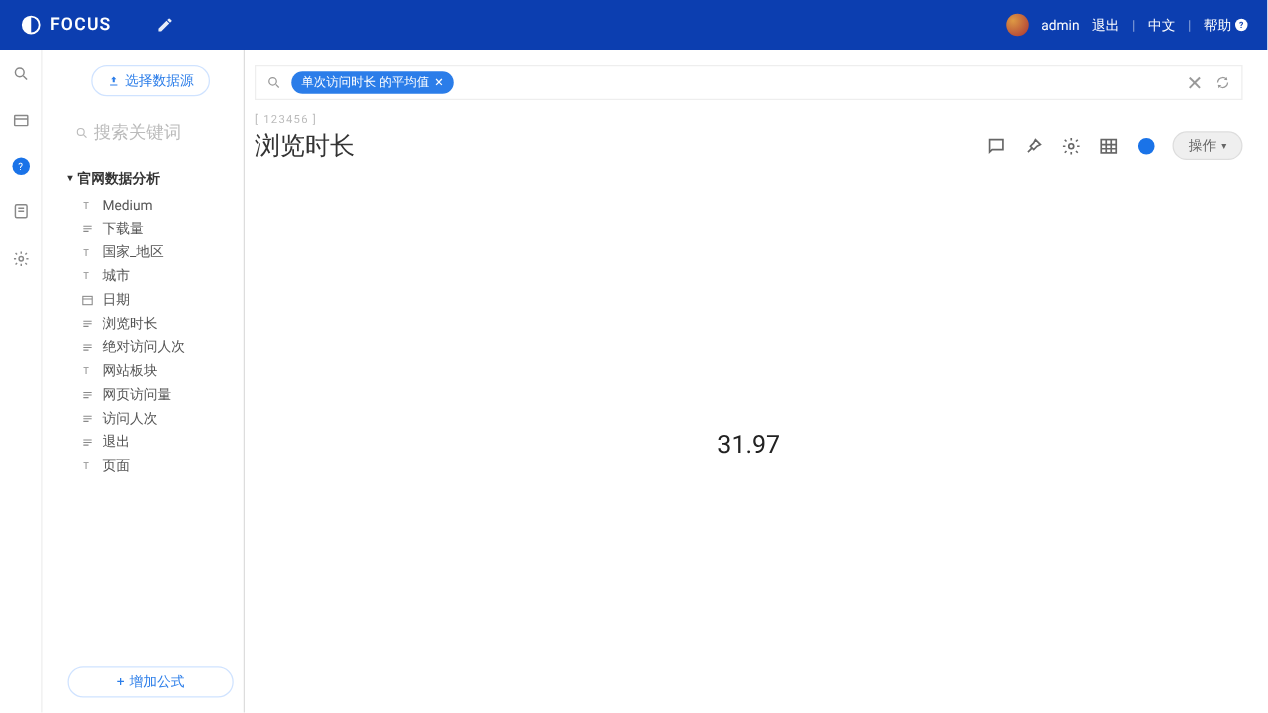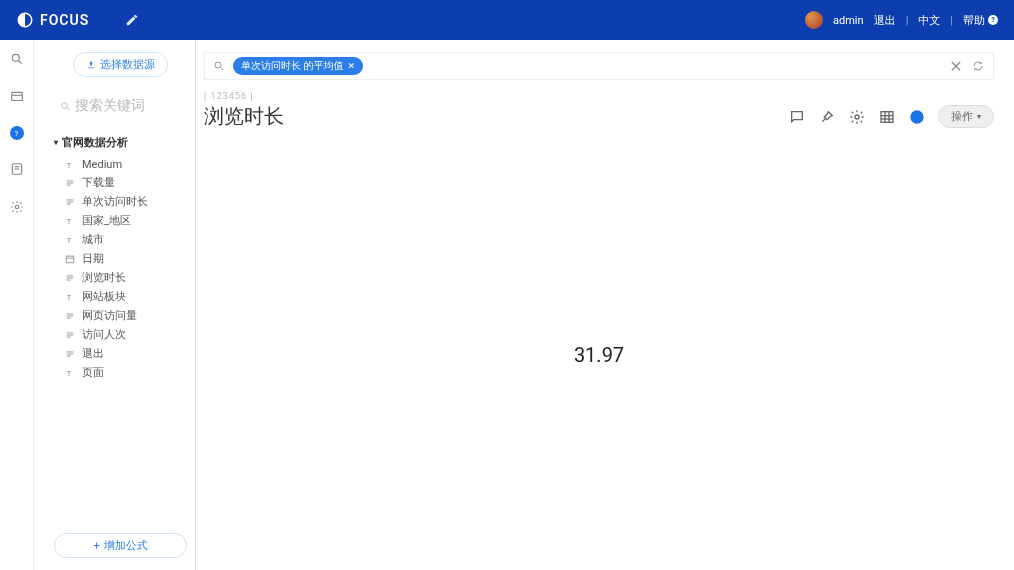--- a/index.html
+++ b/index.html
@@ -148,30 +148,20 @@
             <line x1="4" y1="7" x2="20" y2="7" stroke="#888" stroke-width="2"></line>
             <line x1="4" y1="12" x2="20" y2="12" stroke="#888" stroke-width="2"></line>
             <line x1="4" y1="17" x2="14" y2="17" stroke="#888" stroke-width="2"></line>
           </svg>
         </span>
         <span>下载量</span>
       </li>
       <li class="field-item">
         <span class="field-icon">
           <svg width="10" height="10" viewBox="0 0 24 24">
-            <line x1="4" y1="7" x2="20" y2="7" stroke="#888" stroke-width="2"></line>
-            <line x1="4" y1="12" x2="20" y2="12" stroke="#888" stroke-width="2"></line>
-            <line x1="4" y1="17" x2="14" y2="17" stroke="#888" stroke-width="2"></line>
-          </svg>
-        </span>
-        <span>单次访问时长</span>
-      </li>
-      <li class="field-item">
-        <span class="field-icon">
-          <svg width="10" height="10" viewBox="0 0 24 24">
             <text x="4" y="18" font-size="18" fill="#888">T</text>
           </svg>
         </span>
         <span>国家_地区</span>
       </li>
       <li class="field-item">
         <span class="field-icon">
           <svg width="10" height="10" viewBox="0 0 24 24">
             <text x="4" y="18" font-size="18" fill="#888">T</text>
           </svg>
@@ -189,20 +179,30 @@
       </li>
       <li class="field-item">
         <span class="field-icon">
           <svg width="10" height="10" viewBox="0 0 24 24">
             <line x1="4" y1="7" x2="20" y2="7" stroke="#888" stroke-width="2"></line>
             <line x1="4" y1="12" x2="20" y2="12" stroke="#888" stroke-width="2"></line>
             <line x1="4" y1="17" x2="14" y2="17" stroke="#888" stroke-width="2"></line>
           </svg>
         </span>
         <span>浏览时长</span>
+      </li>
+      <li class="field-item">
+        <span class="field-icon">
+          <svg width="10" height="10" viewBox="0 0 24 24">
+            <line x1="4" y1="7" x2="20" y2="7" stroke="#888" stroke-width="2"></line>
+            <line x1="4" y1="12" x2="20" y2="12" stroke="#888" stroke-width="2"></line>
+            <line x1="4" y1="17" x2="14" y2="17" stroke="#888" stroke-width="2"></line>
+          </svg>
+        </span>
+        <span>绝对访问人次</span>
       </li>
       <li class="field-item">
         <span class="field-icon">
           <svg width="10" height="10" viewBox="0 0 24 24">
             <text x="4" y="18" font-size="18" fill="#888">T</text>
           </svg>
         </span>
         <span>网站板块</span>
       </li>
       <li class="field-item">

